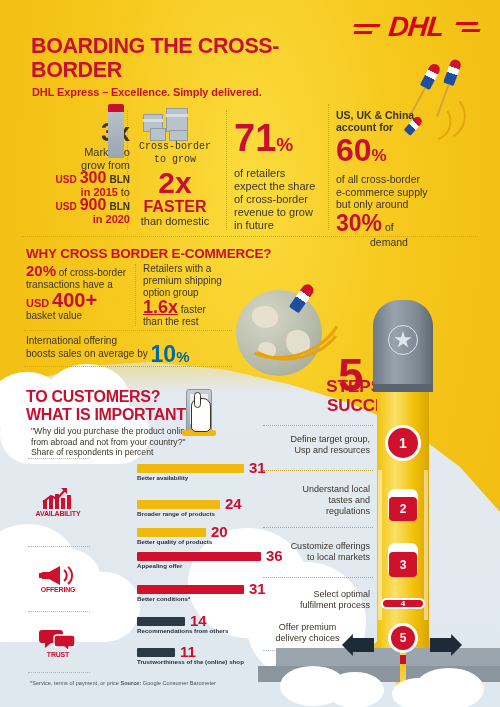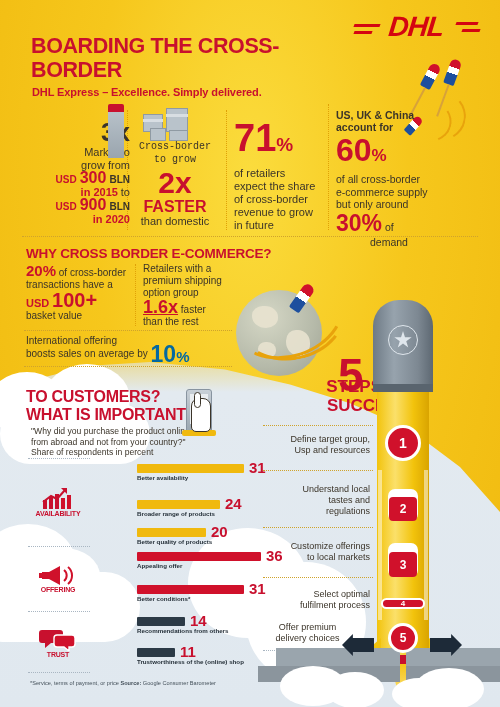--- a/index.html
+++ b/index.html
@@ -347,21 +347,21 @@
   <div class="hdots" style="left:24px;top:366px;width:208px;"></div>
 
   <div class="w1">
     <div>
       <span class="n">20</span><span class="n">%</span>
       <span>of cross-border</span>
     </div>
     <div>transactions have a</div>
     <div style="margin-top:3px;">
       <span class="usd">USD</span>
-      <span class="big">100+</span>
+      <span class="big">400+</span>
     </div>
     <div>basket value</div>
   </div>
 
   <div class="w2">
     <div>Retailers with a</div>
     <div>premium shipping</div>
     <div>option group</div>
     <div style="margin-top:2px;">
       <span class="big">1.6x</span>

